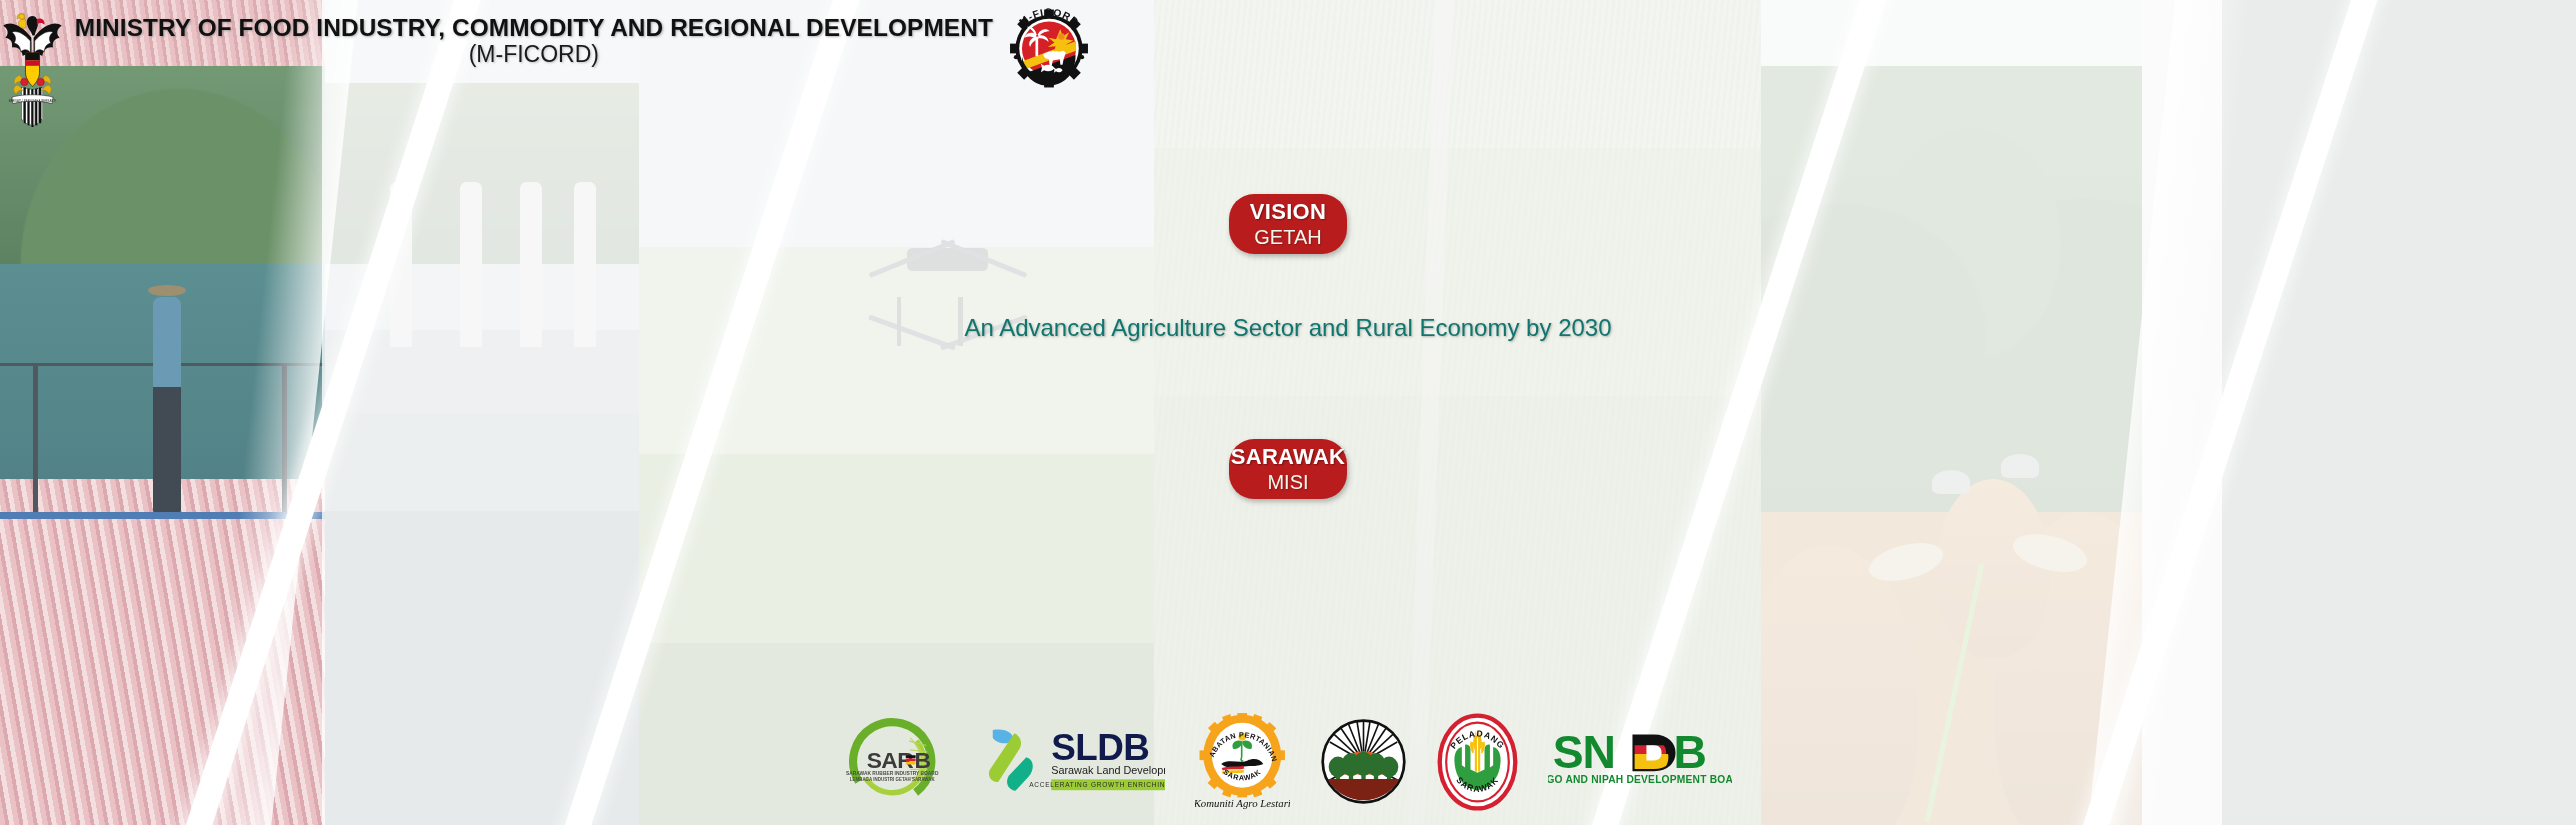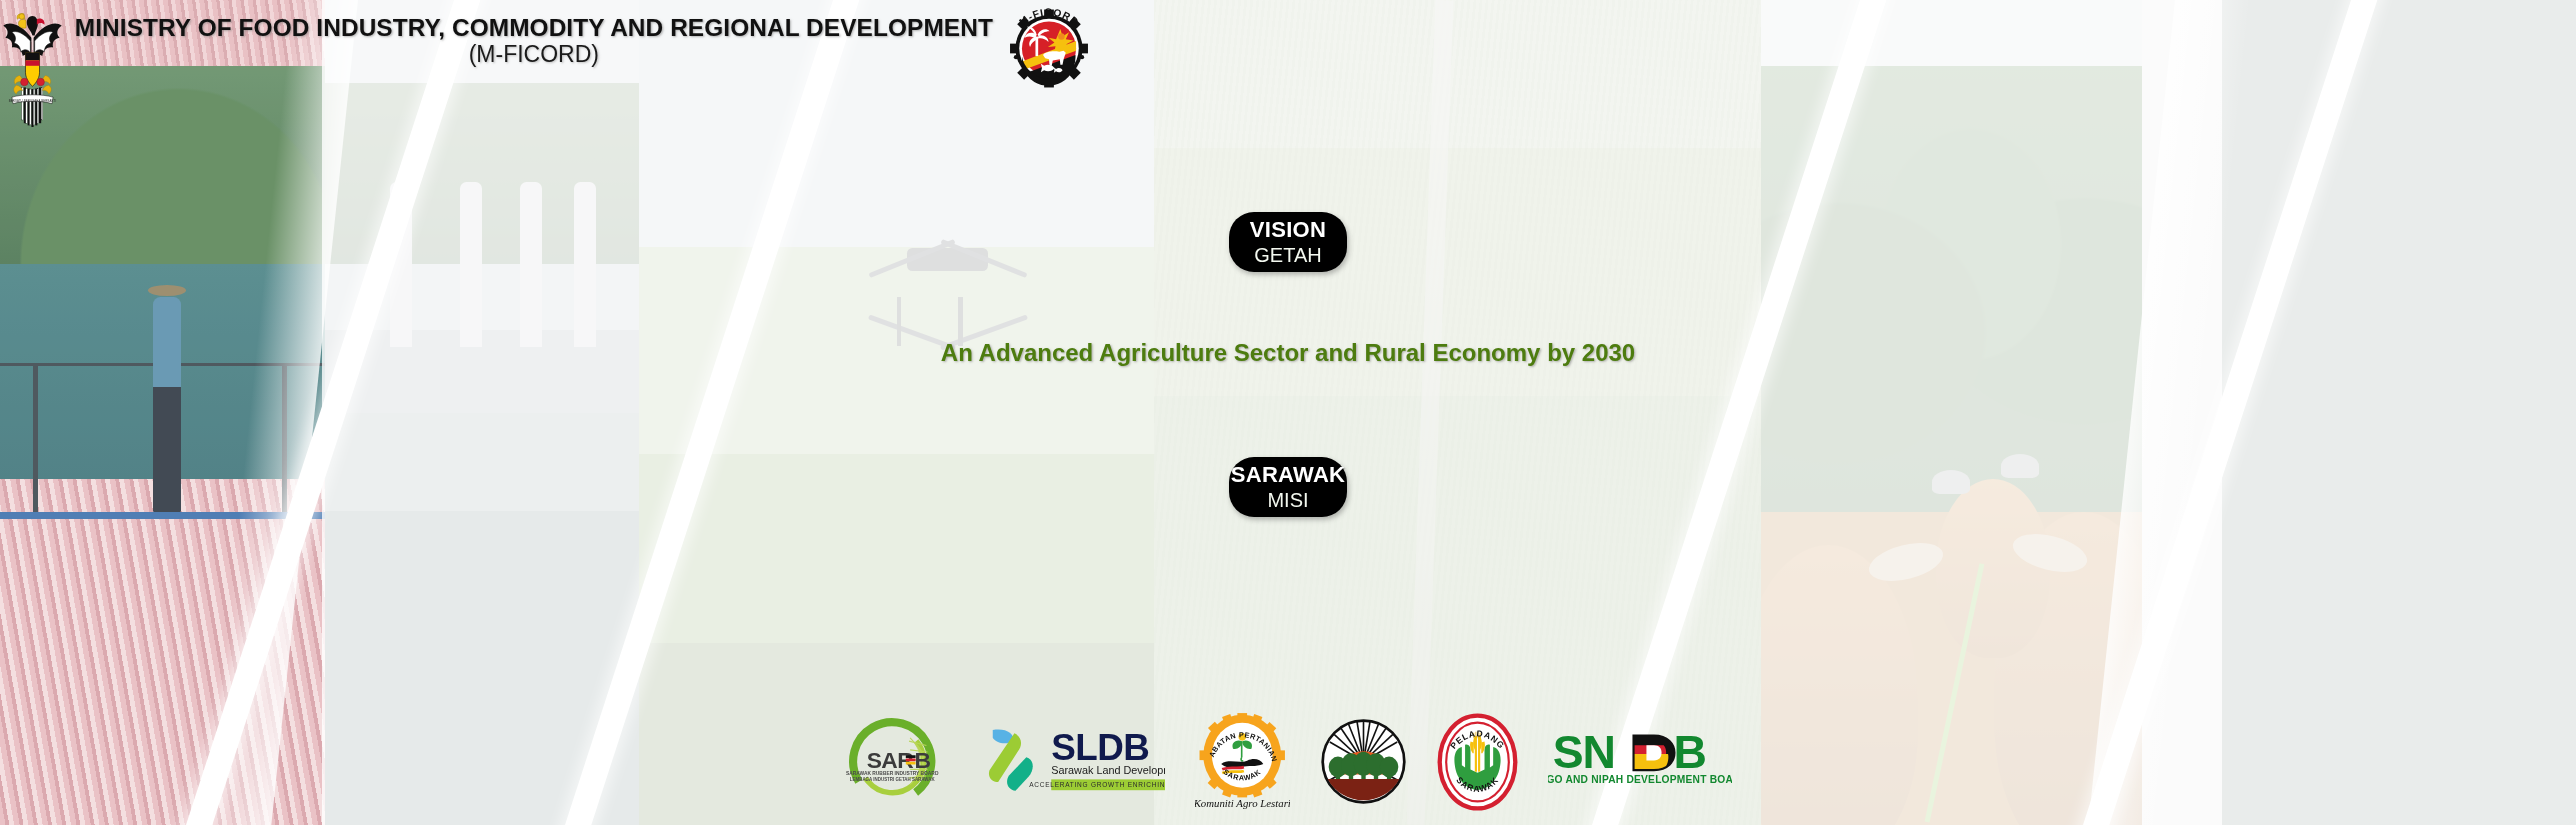--- a/index.html
+++ b/index.html
@@ -135,36 +135,35 @@
   .t-abbr{
     font-size:23px;font-weight:normal;color:#1b1b1b;line-height:1.2;
     text-shadow:1.1px 1.1px 2.2px rgba(120,120,120,.45);
   }
   .mficord-logo{width:92px;height:87px;flex:0 0 auto;margin-top:1.1px;}
 
   
   .badge{
     position:absolute;left:50%;transform:translateX(-50%);
     width:118px;height:60px;border-radius:25px/25px;
-    background:#000000;
+    background:#b91c1c;
     display:flex;flex-direction:column;align-items:center;justify-content:center;
     box-shadow:1.6px 2.7px 4.9px rgba(60,60,60,.35);
-    margin-top:18px;
   }
   .badge .b-en{color:#fff;font-size:22px;font-weight:bold;letter-spacing:0.3px;
                text-shadow:1.1px 1.1px 1.6px rgba(0,0,0,.35);line-height:1.05;}
   .badge .b-my{color:#f3f8ef;font-size:20px;font-weight:normal;margin-top:4.3px;
                text-shadow:1.1px 1.1px 1.6px rgba(0,0,0,.25);line-height:1.05;}
   .badge-vision{top:194px;}
   .badge-mission{top:439px;}
 
   
   .stmt{position:absolute;left:0;right:0;text-align:center;}
-  .stmt .s-en{font-weight:bold;color:#4d7c0f;line-height:1.22;
-              text-shadow:1.1px 1.1px 2.2px rgba(120,120,120,.55);margin-top:25px;}
+  .stmt .s-en{font-weight:normal;color:#0f766e;line-height:1.22;
+              text-shadow:1.1px 1.1px 2.2px rgba(120,120,120,.55);}
   .stmt .s-my{font-weight:normal;color:#1a1a1a;line-height:1.25;margin-top:2.2px;
               text-shadow:1.1px 1.1px 2.2px rgba(120,120,120,.40);}
   .stmt-vision{top:313px;}
   .stmt-vision .s-en{font-size:24px;}
   .stmt-vision .s-my{font-size:23px;}
   .stmt-mission{top:558px;}
   .stmt-mission .s-en{font-size:24px;}
   .stmt-mission .s-my{font-size:23px;}
 
   

